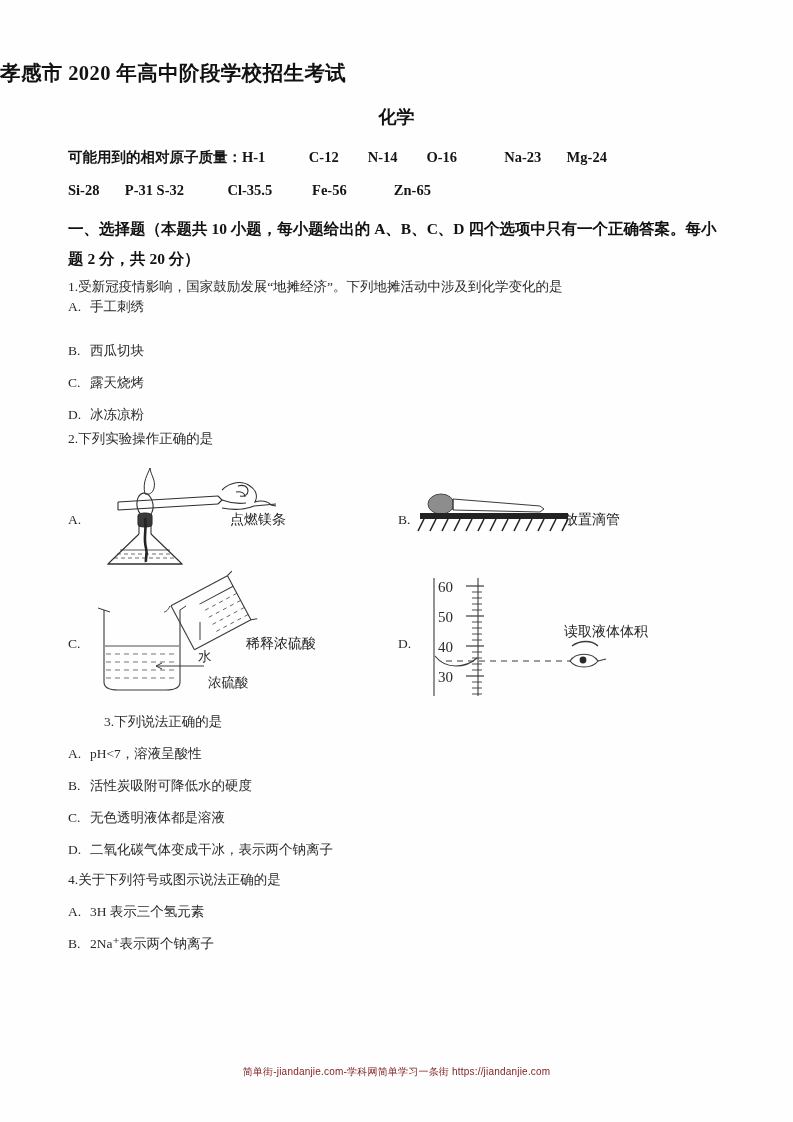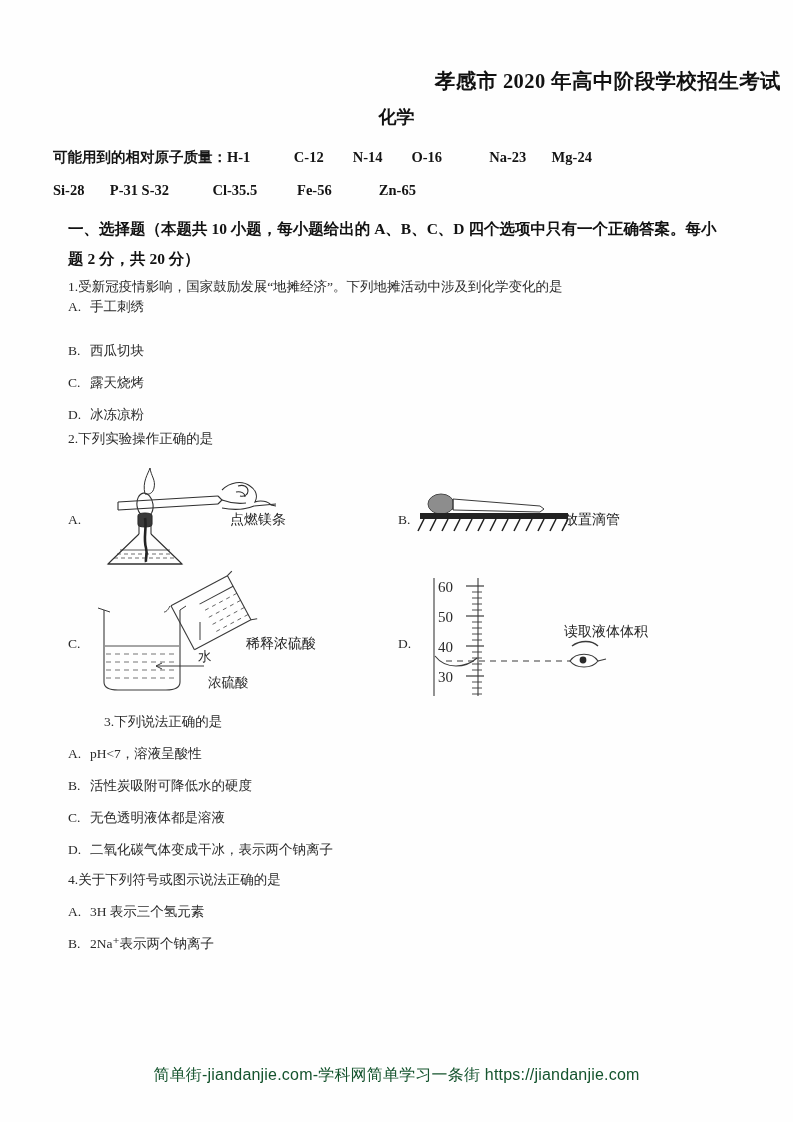--- a/index.html
+++ b/index.html
@@ -18,44 +18,44 @@
 
   .page {
     position: absolute;
     inset: 0;
     background: #fefefe;
   }
 
   
   .exam-title {
     position: absolute;
-    top: 67px;
+    top: 59px;
     left: 0;
     width: 781px;
-    text-align: right;
+    text-align: left;
     font-size: 20.5px;
     font-weight: bold;
     letter-spacing: 0.4px;
     color: #121212;
   }
   .subject-title {
     position: absolute;
     top: 105px;
     left: 0;
     width: 793px;
     text-align: center;
     font-size: 18px;
     font-weight: bold;
     color: #121212;
   }
 
   
   .masses-line {
     position: absolute;
-    left: 53px;
+    left: 68px;
     font-size: 14.5px;
     font-weight: bold;
     white-space: pre;
     color: #141414;
     text-align: center;
   }
   .masses-line1 { top: 148px; }
   .masses-line2 { top: 182px; }
 
   
@@ -112,22 +112,22 @@
   }
 
   
   .footer-mark {
     position: absolute;
     top: 1065px;
     left: 0;
     width: 793px;
     text-align: center;
     font-family: "Liberation Sans", "DejaVu Sans", sans-serif;
-    font-size: 16px;
-    color: #14532d;
+    font-size: 10px;
+    color: #7f1d1d;
     letter-spacing: 0.2px;
   }
 
   svg { display: block; overflow: visible; }
 </style>
 </head>
 <body>
 
 <div class="page">
 

